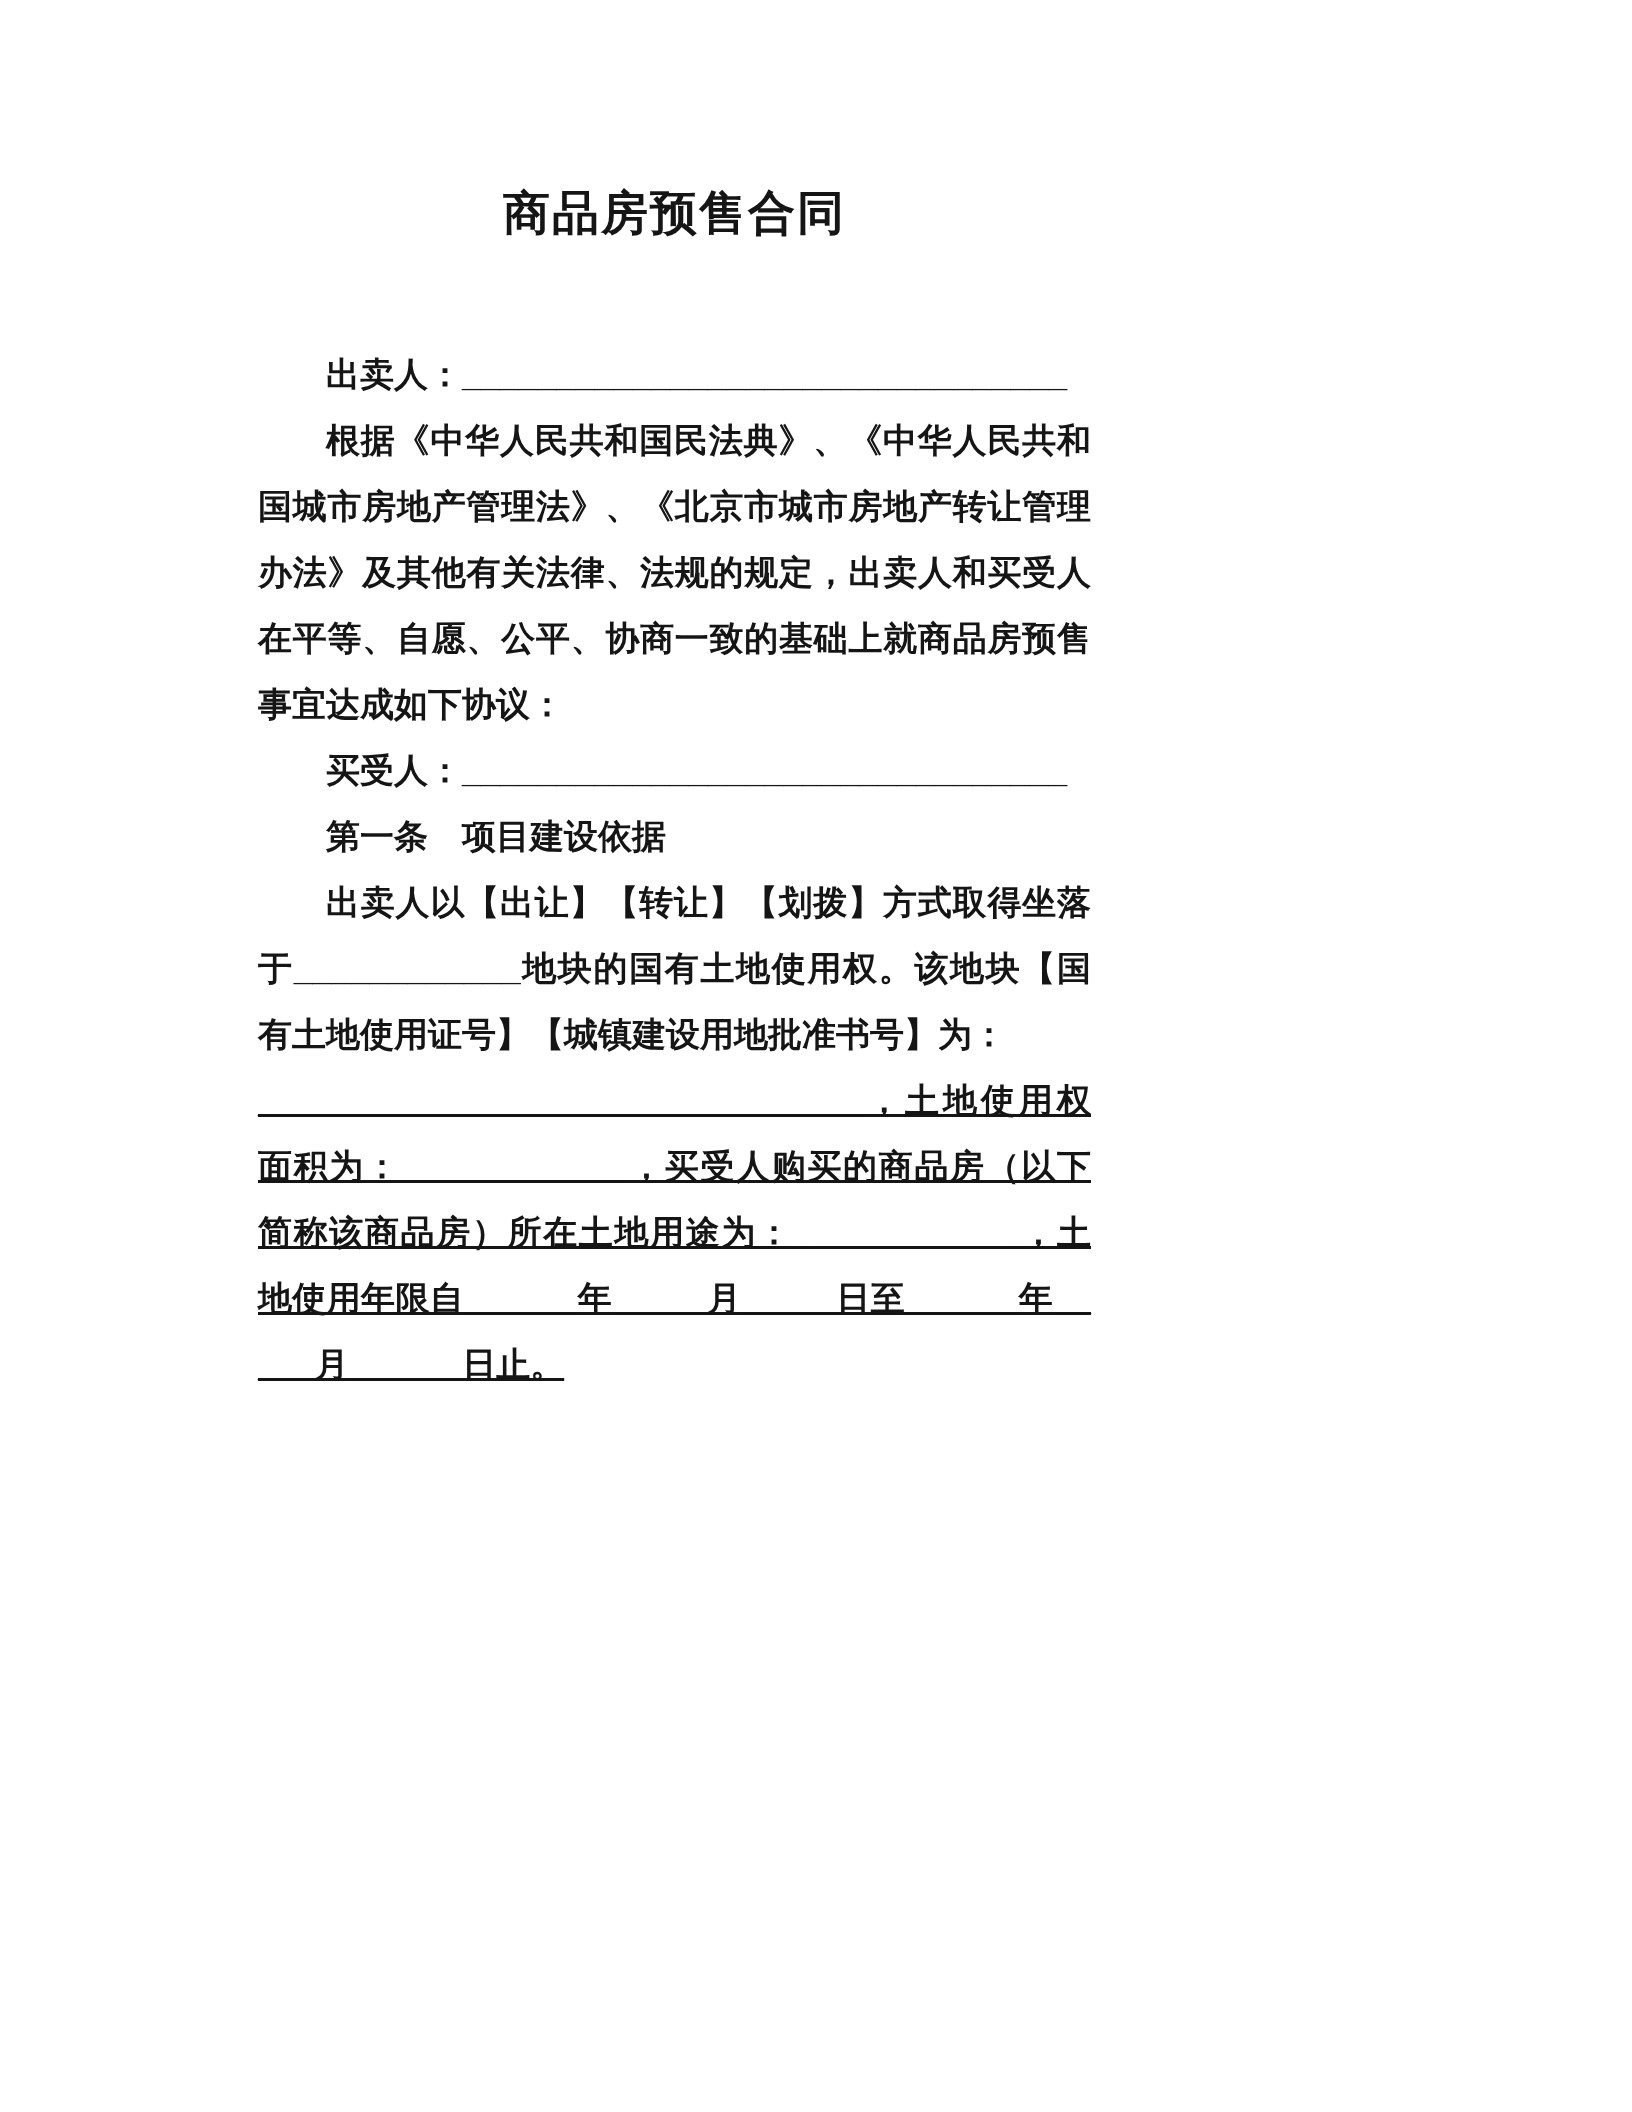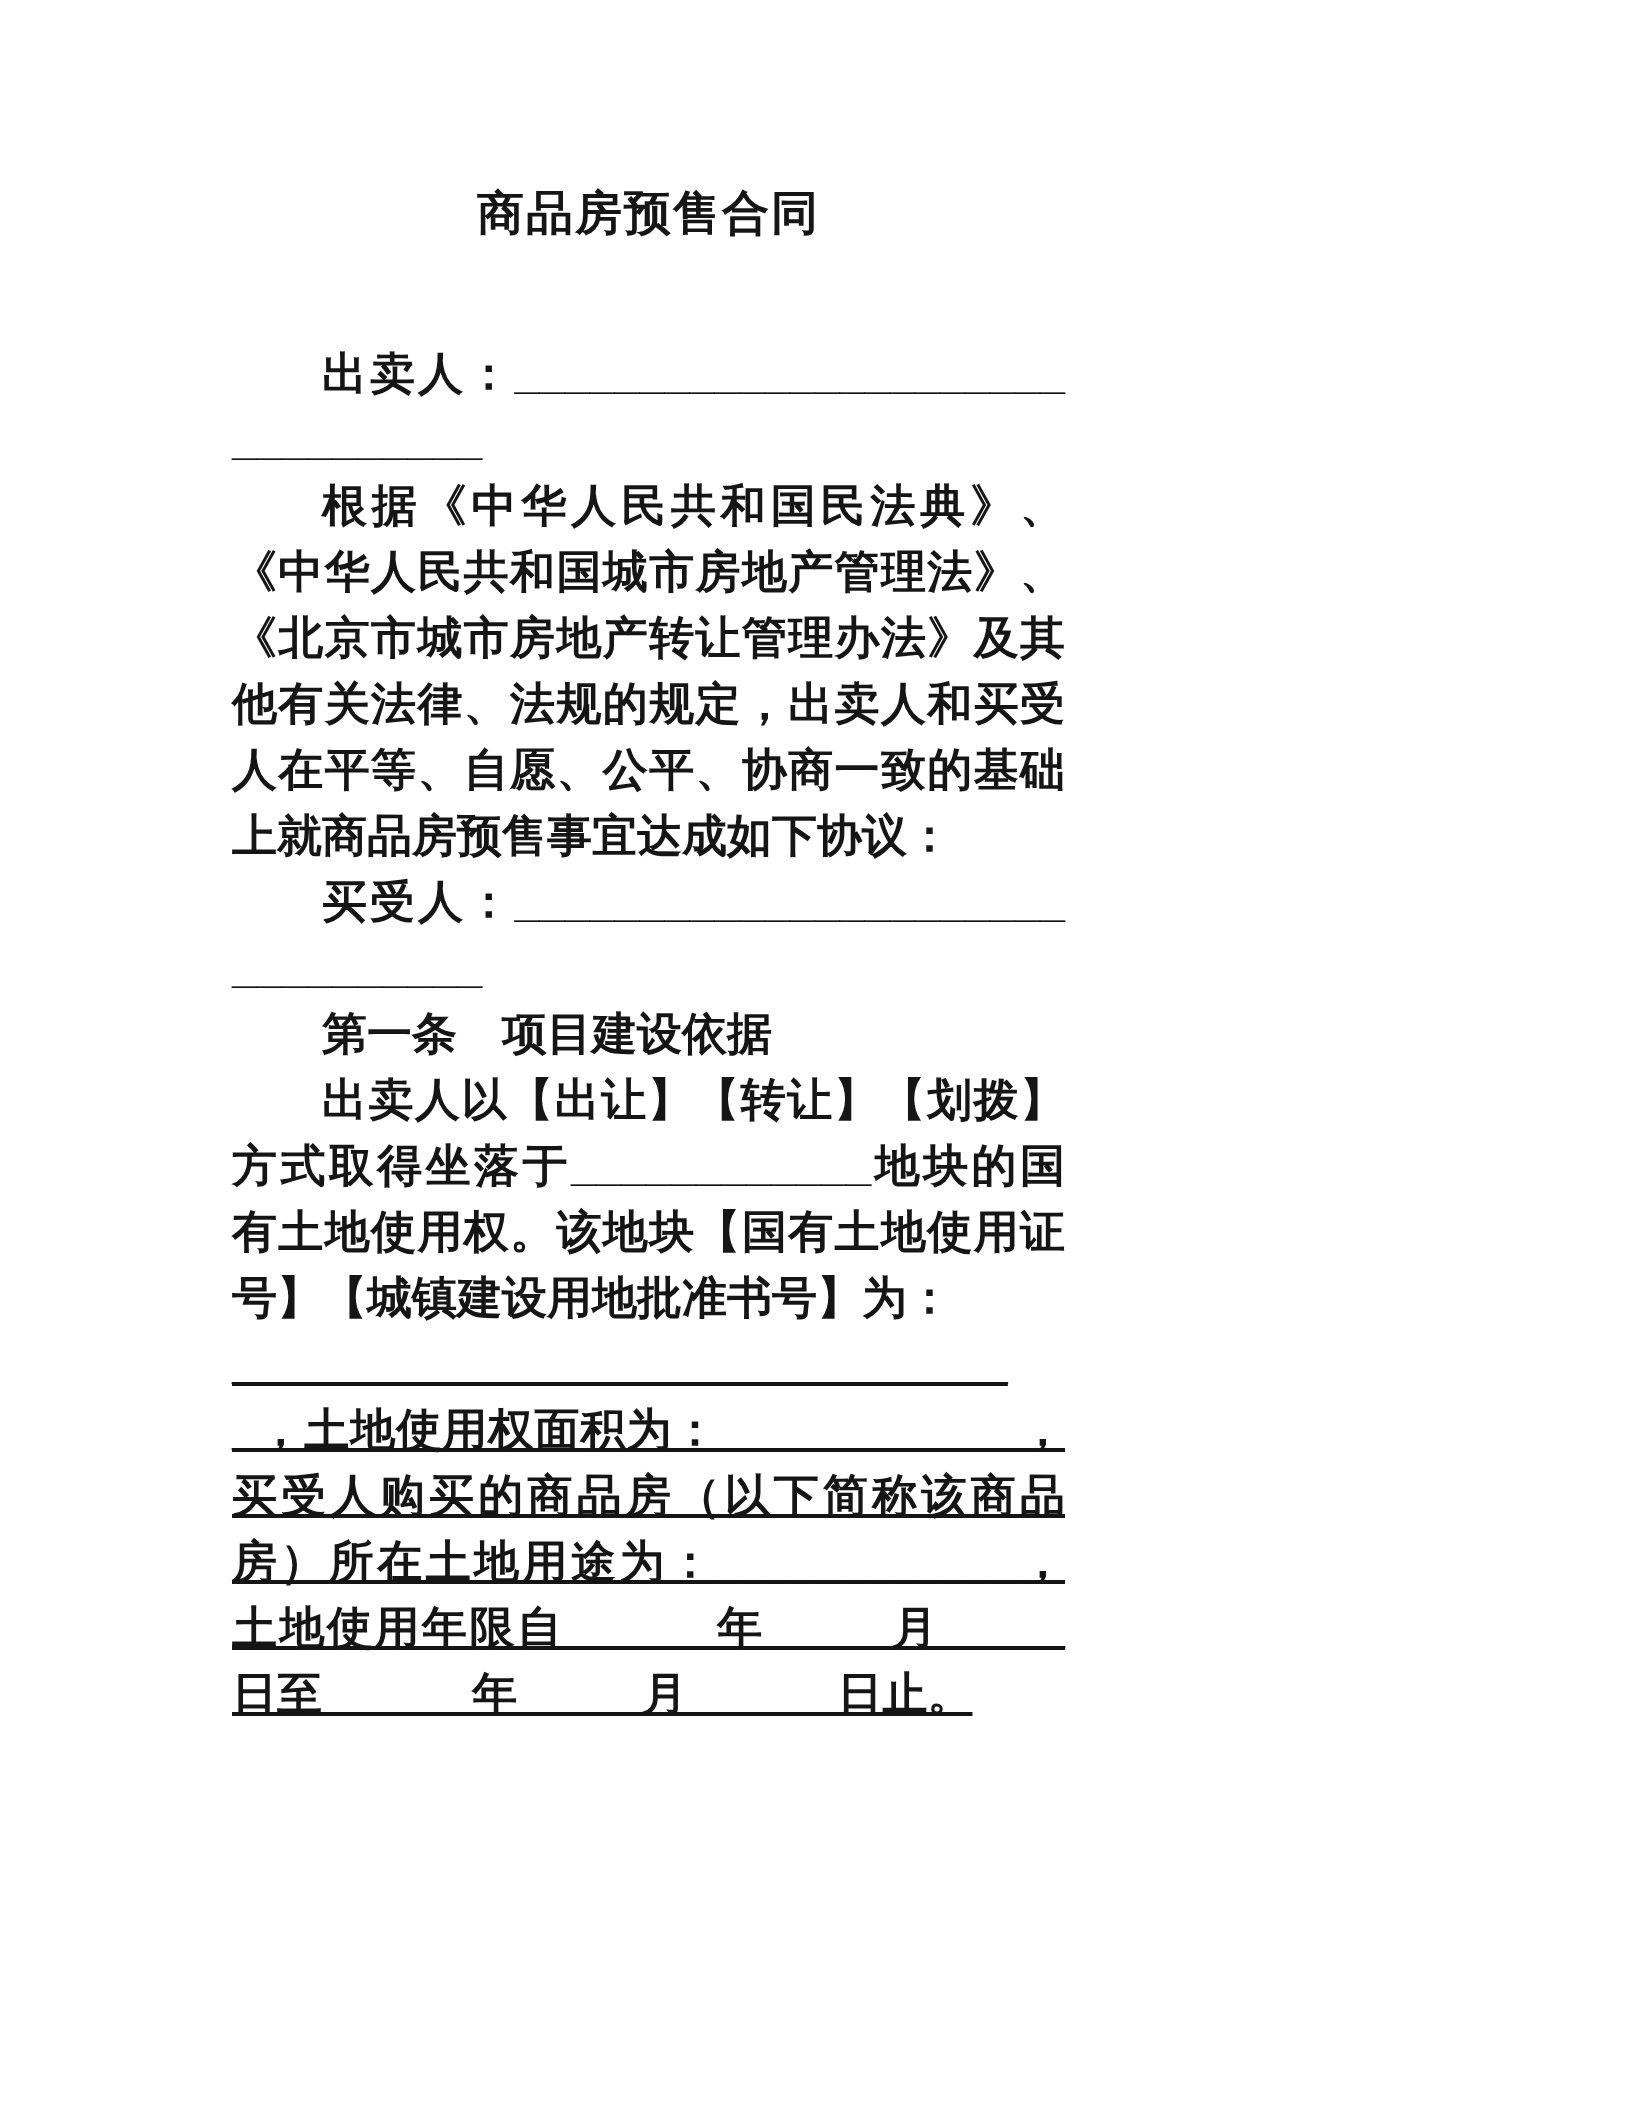--- a/index.html
+++ b/index.html
@@ -14,32 +14,33 @@
     color: #151515;
     font-weight: 700;
     box-sizing: border-box;
   }
   .page {
     box-sizing: border-box;
     width: 1320px;
     min-height: 2112px;
     padding: 185px 255px 120px 232px;
     background: #ffffff;
+    margin-left: 26px;
   }
   .doc-title {
     margin: 0 0 100px 0;
     text-align: center;
     font-size: 47px;
     line-height: 56px;
     font-weight: 700;
     letter-spacing: 2px;
   }
   .doc-body p {
     margin: 0;
-    font-size: 45px;
+    font-size: 34px;
     line-height: 66px;
     text-align: justify;
     word-break: break-all;
     overflow-wrap: anywhere;
   }
   .indent {
     text-indent: 2em;
   }
   .no-indent {
     text-indent: 0;

